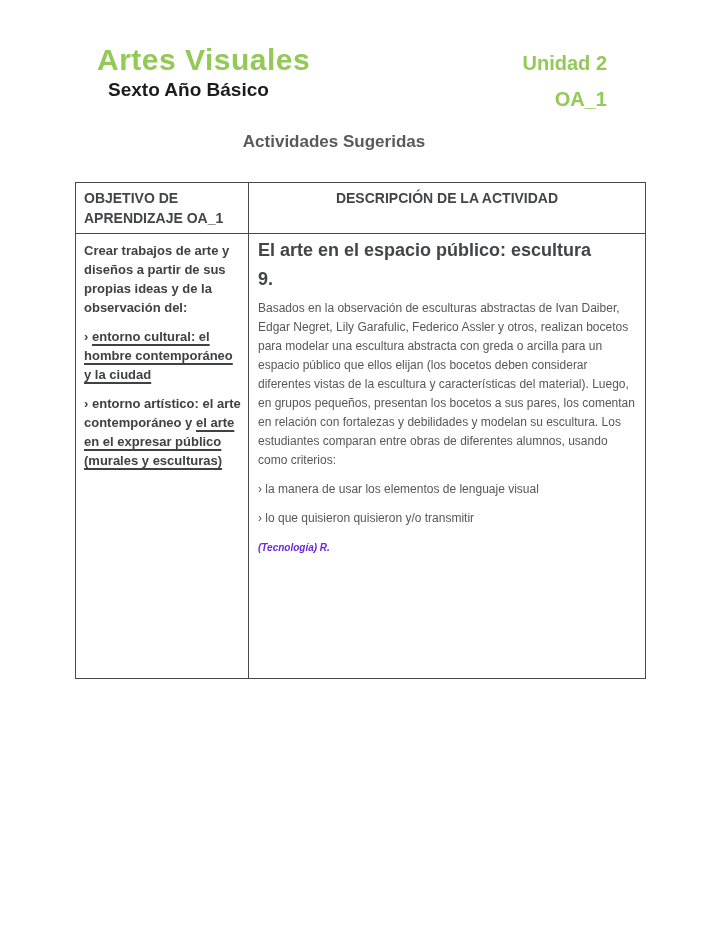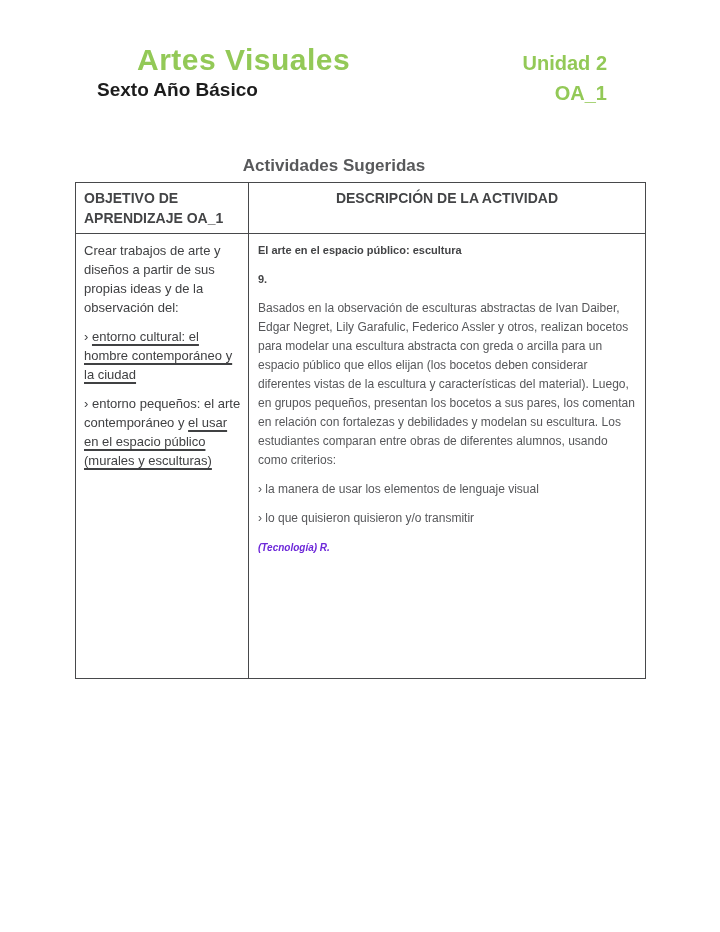--- a/index.html
+++ b/index.html
@@ -9,35 +9,36 @@
     background: #ffffff;
     font-family: "Liberation Sans", sans-serif;
     position: relative;
     overflow: hidden;
   }
 
   
   .header-left { position: absolute; left: 97px; top: 42px; }
   .course-title {
     font-size: 30px; font-weight: bold; color: #93c957;
-    line-height: 36px; letter-spacing: 0.5px; margin-left: 40px;
+    line-height: 36px; letter-spacing: 0.5px;
   }
   .grade-level {
     font-size: 19px; font-weight: bold; color: #1c1c1c;
     line-height: 24px;
+    margin-left: 11px;
   }
   .header-right { position: absolute; right: 113px; top: 50px; text-align: right; }
   .unit-label, .oa-label {
     font-size: 20px; font-weight: bold; color: #93c957; line-height: 26px;
   }
-  .oa-label { margin-top: 4px; }
+  .oa-label { margin-top: 10px; }
 
   
   .section-title {
-    position: absolute; top: 156px; left: 0; width: 668px;
+    position: absolute; top: 132px; left: 0; width: 668px;
     text-align: center;
     font-size: 17px; font-weight: bold; color: #58595b;
   }
 
   
   table.activities {
     position: absolute; left: 75px; top: 182px;
     width: 570px;
     border-collapse: collapse; table-layout: fixed;
   }
@@ -56,29 +57,29 @@
   }
   th.th-desc {
     padding: 5px 8px;
     font-size: 14px; font-weight: bold; color: #434446; line-height: 20px;
   }
   td.td-obj  { padding: 7px 5px 7px 8px; }
   td.td-desc { padding: 7px 7px 7px 9px; }
 
   td p { margin: 0 0 10px 0; }
   .obj-text {
-    font-size: 13px; font-weight: normal; color: #404143; line-height: 19px;
+    font-size: 13px; font-weight: bold; color: #404143; line-height: 19px;
   }
   .u {
     text-decoration: underline;
     text-decoration-thickness: 1.5px;
     text-underline-offset: 3px;
   }
   .desc-bold {
-    font-size: 11px; font-weight: bold; color: #434446; line-height: 19px;
+    font-size: 18px; font-weight: bold; color: #434446; line-height: 19px;
   }
   .desc-text {
     font-size: 12px; color: #56575a; line-height: 19px;
   }
   .tech-tag {
     font-size: 10px; font-weight: bold; color: #6d28d9; line-height: 19px; font-style: italic;
   }
 </style>
 </head>
 <body>
@@ -112,22 +113,22 @@
       <tr>
         <td class="td-obj">
           <p class="obj-text">Crear trabajos de arte y diseños a partir de sus propias ideas y de la observación del:</p>
           <p class="obj-text">
             <span>›</span>
             <span></span>
             <span class="u">entorno cultural: el hombre contemporáneo y la ciudad</span>
           </p>
           <p class="obj-text">
             <span>›</span>
-            <span>entorno pequeños: el arte contemporáneo y</span>
-            <span class="u">el usar en el espacio público (murales y esculturas)</span>
+            <span>entorno artístico: el arte contemporáneo y</span>
+            <span class="u">el arte en el expresar público (murales y esculturas)</span>
           </p>
         </td>
         <td class="td-desc">
           <p class="desc-bold">El arte en el espacio público: escultura</p>
           <p class="desc-bold">9.</p>
           <p class="desc-text">Basados en la observación de esculturas abstractas de Ivan Daiber, Edgar Negret, Lily Garafulic, Federico Assler y otros, realizan bocetos para modelar una escultura abstracta con greda o arcilla para un espacio público que ellos elijan (los bocetos deben considerar diferentes vistas de la escultura y características del material). Luego, en grupos pequeños, presentan los bocetos a sus pares, los comentan en relación con fortalezas y debilidades y modelan su escultura. Los estudiantes comparan entre obras de diferentes alumnos, usando como criterios:</p>
           <p class="desc-text">› la manera de usar los elementos de lenguaje visual</p>
           <p class="desc-text">› lo que quisieron quisieron y/o transmitir</p>
           <p class="tech-tag">(Tecnología) R.</p>
         </td>

